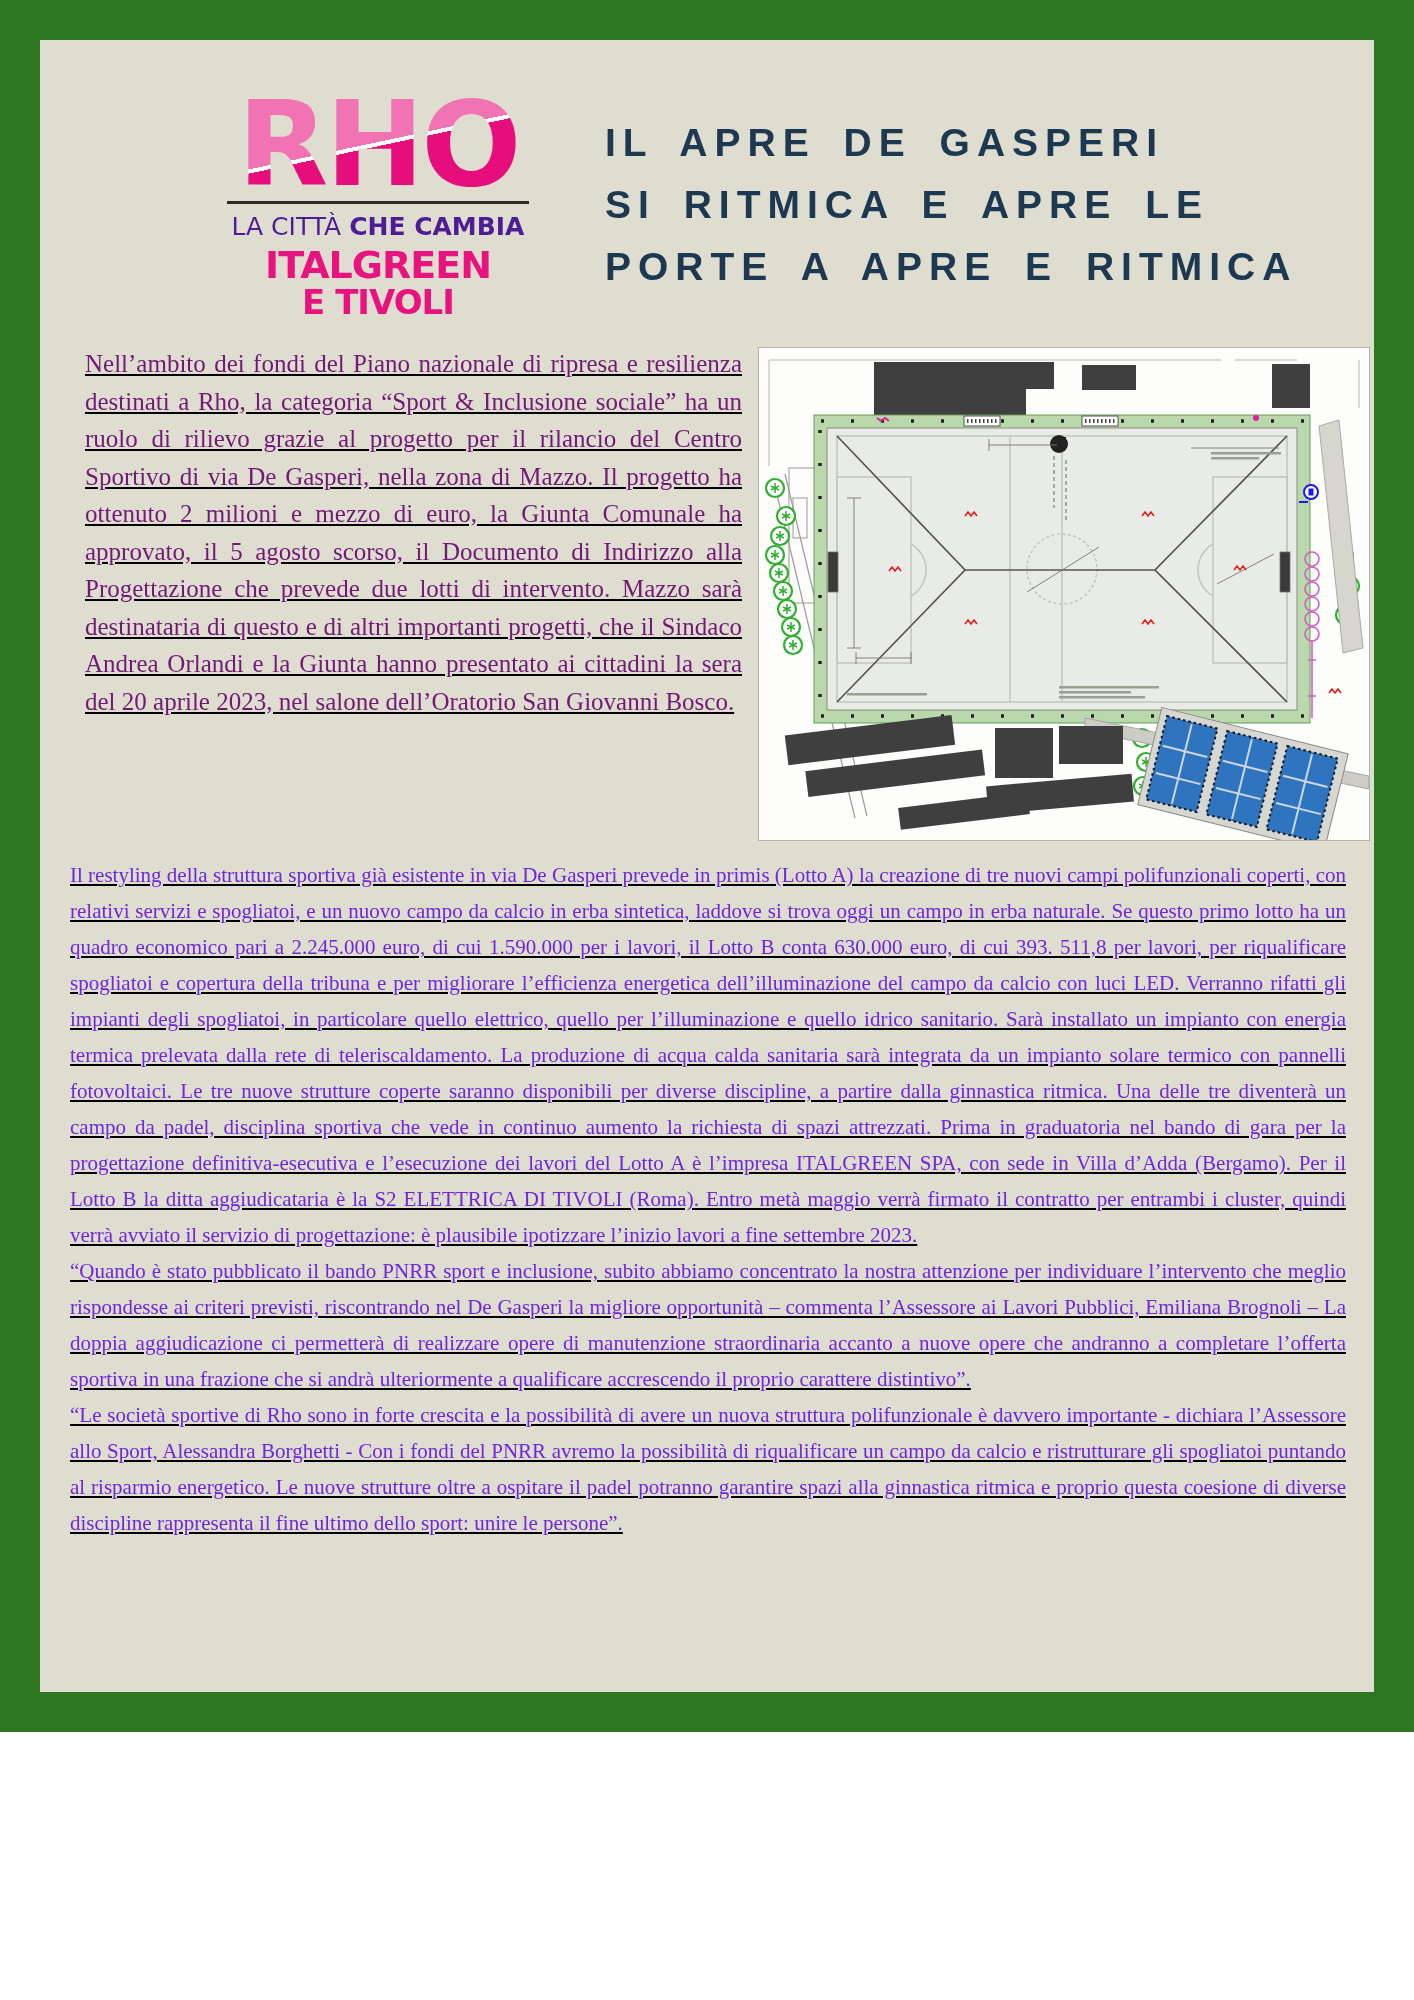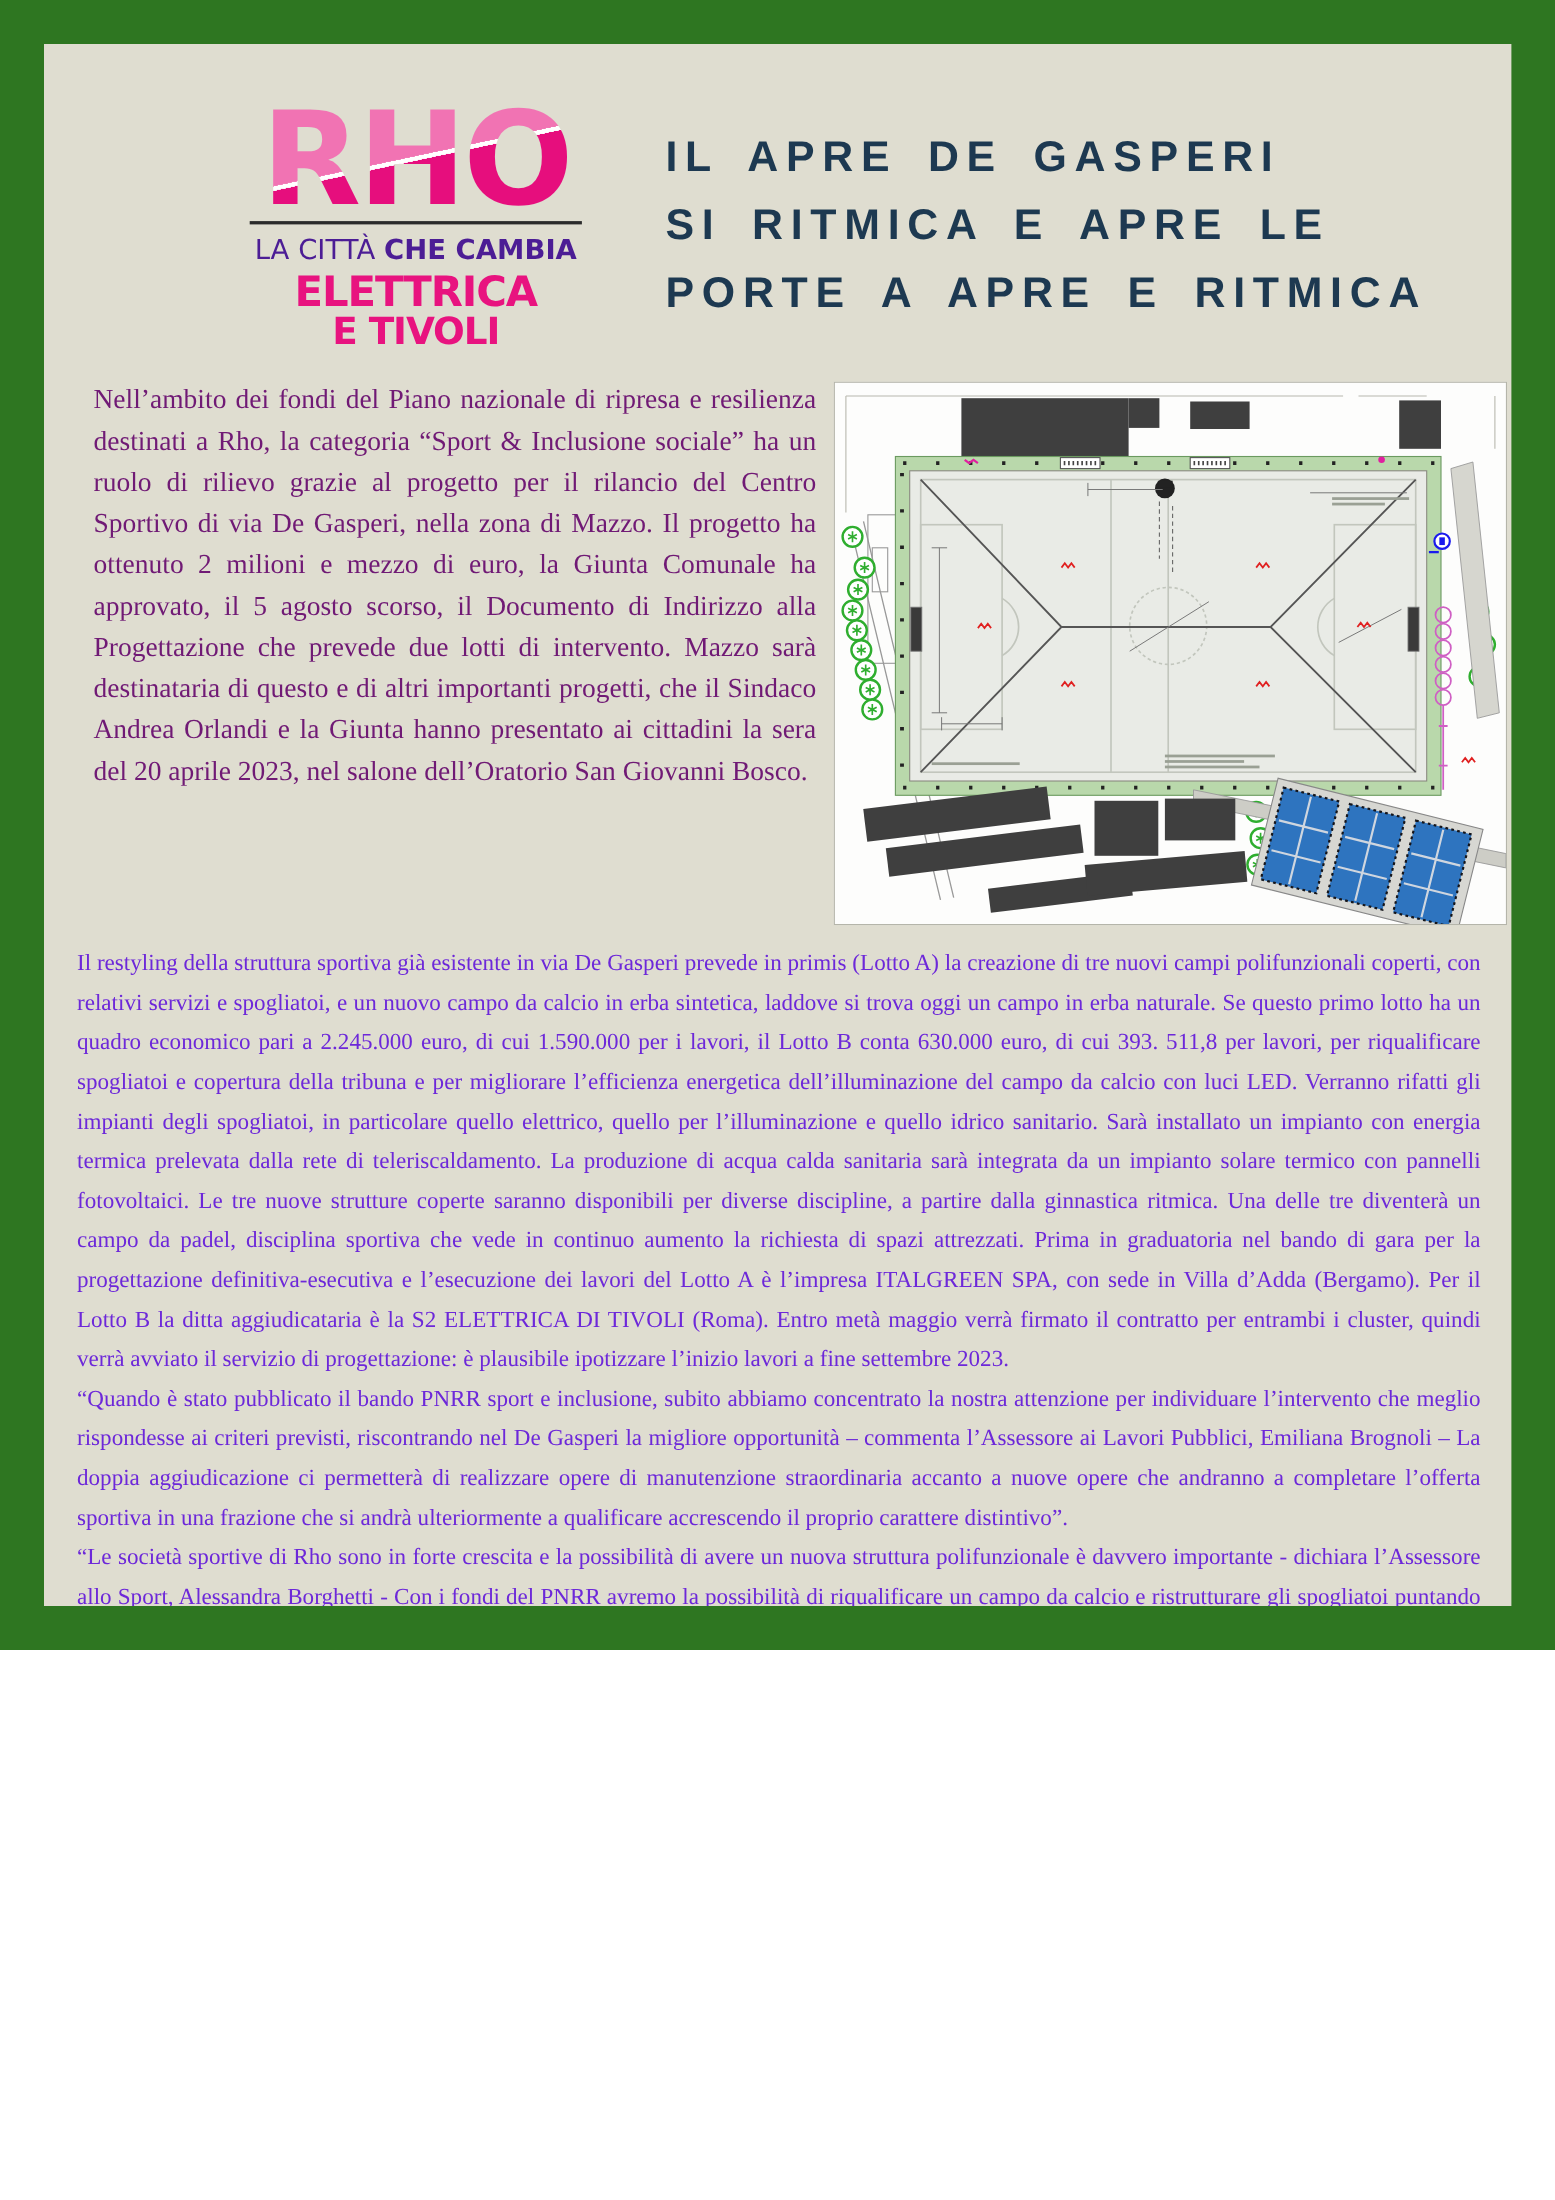--- a/index.html
+++ b/index.html
@@ -1,18 +1,18 @@
 <!DOCTYPE html>
 <html lang="it"><head>
 <meta charset="utf-8">
 <style>
   html,body{margin:0;padding:0;}
   .page{
-    width:1414px;height:1500px;box-sizing:border-box;
-    background:#2e7621;padding:40px;
+    width:1414px;height:1732px;box-sizing:border-box;
+    background:#2e7621;padding:40px;text-decoration:underline;
   }
   .inner{
     width:100%;height:100%;background:#dfddd0;overflow:hidden;position:relative;
   }
   
   .header{position:relative;height:305px;}
   .logo{
     position:absolute;left:168px;top:50px;width:340px;text-align:center;
     font-family:"DejaVu Sans",sans-serif;
   }
@@ -62,21 +62,21 @@
   <div class="inner">
 
     <div class="header">
       <div class="logo">
         <div class="rho">RHO</div>
         <div class="logo-rule"></div>
         <div class="tagline">
           <span class="reg">LA CITTÀ</span>
           <span class="bld">CHE CAMBIA</span>
         </div>
-        <div class="dept1">ELETTRICA</div>
+        <div class="dept1">ITALGREEN</div>
         <div class="dept2">E TIVOLI</div>
       </div>
       <div class="title">
         <div>IL APRE DE GASPERI</div>
         <div>SI RITMICA E APRE LE</div>
         <div>PORTE A APRE E RITMICA</div>
       </div>
     </div>
 
     <div class="columns">

